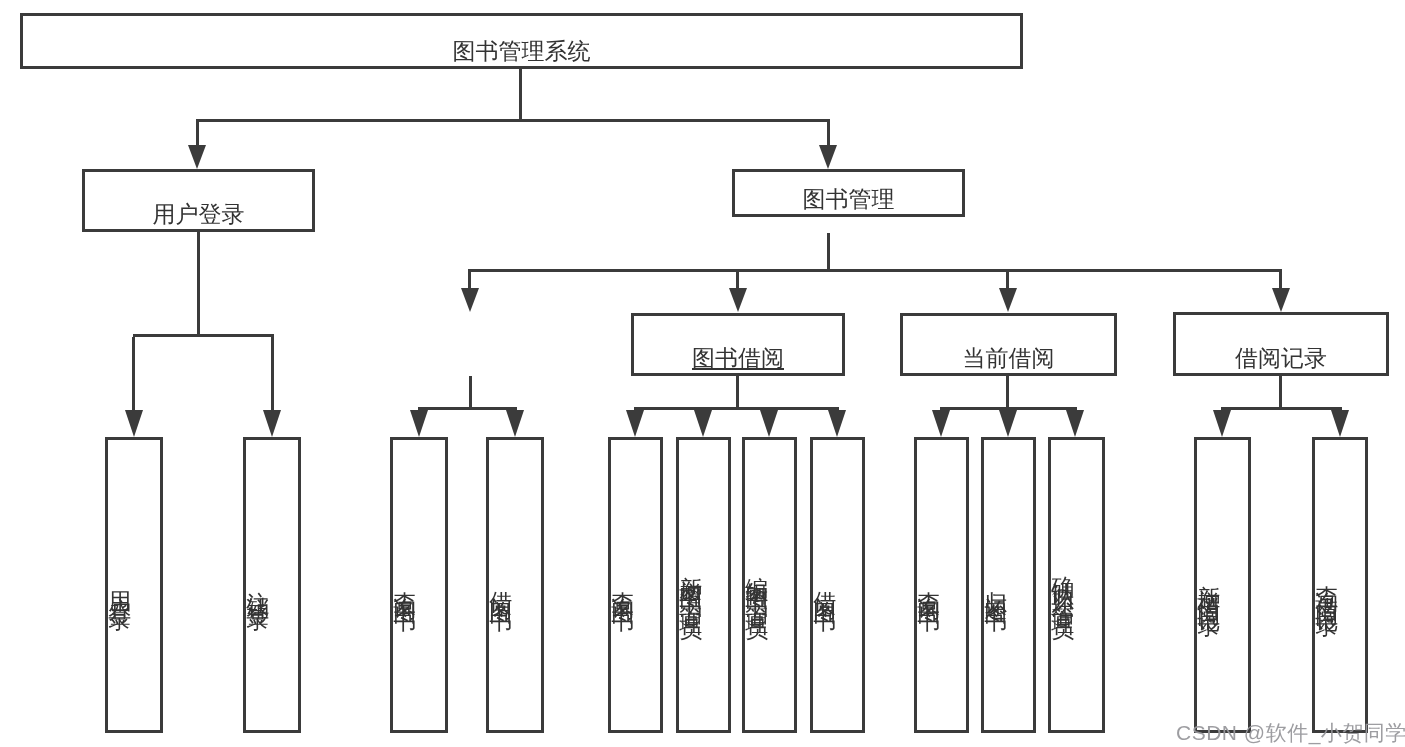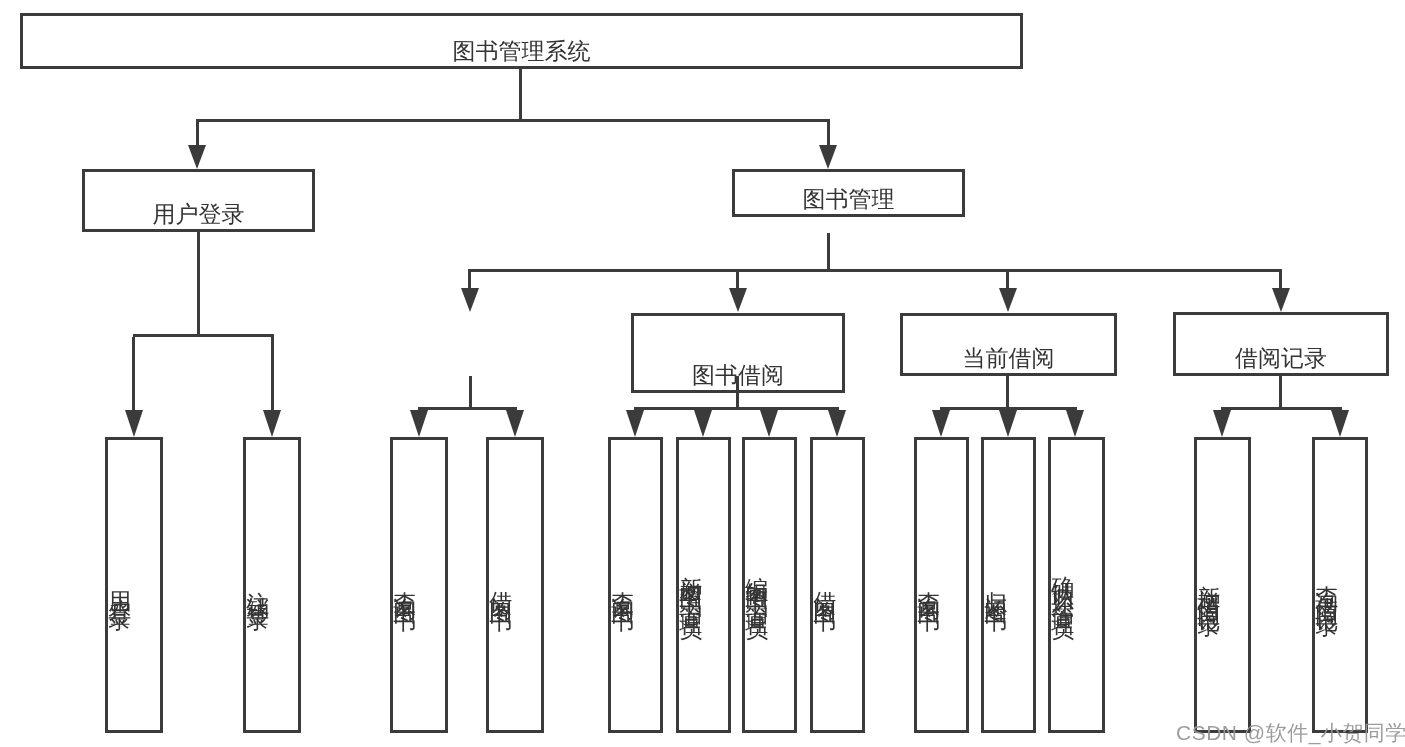--- a/index.html
+++ b/index.html
@@ -81,21 +81,21 @@
   <div class="hline" style="left:468px;top:269px;width:814px;height:3px;"></div>
   <div class="vline" style="left:468px;top:272px;width:3px;height:16px;"></div>
   <div class="vline" style="left:736px;top:272px;width:3px;height:16px;"></div>
   <div class="vline" style="left:1006px;top:272px;width:3px;height:16px;"></div>
   <div class="vline" style="left:1279px;top:272px;width:3px;height:16px;"></div>
   <div class="tri" style="left:461px;top:288px;"></div>
   <div class="tri" style="left:729px;top:288px;"></div>
   <div class="tri" style="left:999px;top:288px;"></div>
   <div class="tri" style="left:1272px;top:288px;"></div>
 
-  <div class="box" style="left:631px;top:313px;width:214px;height:80px;">
+  <div class="box" style="left:631px;top:313px;width:214px;height:63px;text-decoration:underline;">
     <span>图书借阅</span>
   </div>
   <div class="box" style="left:900px;top:313px;width:217px;height:63px;">
     <span>当前借阅</span>
   </div>
   <div class="box" style="left:1173px;top:312px;width:216px;height:64px;">
     <span>借阅记录</span>
   </div>
 
   <div class="vline" style="left:469px;top:376px;width:3px;height:33px;"></div>

